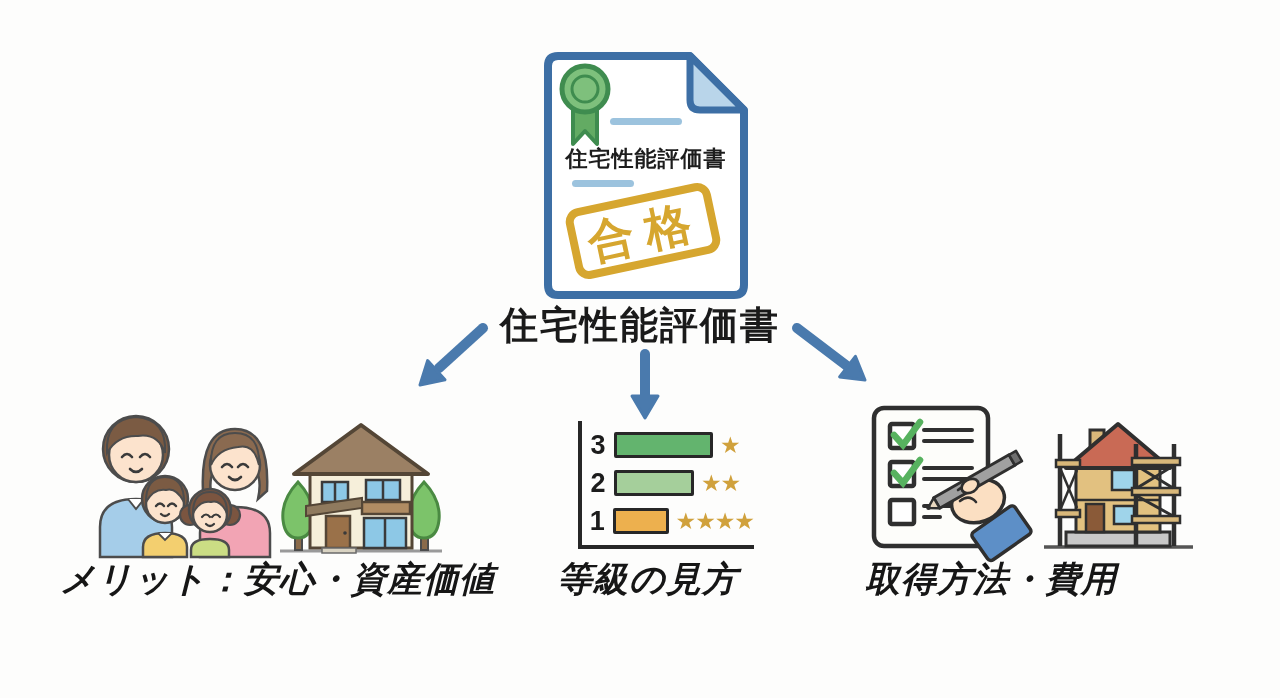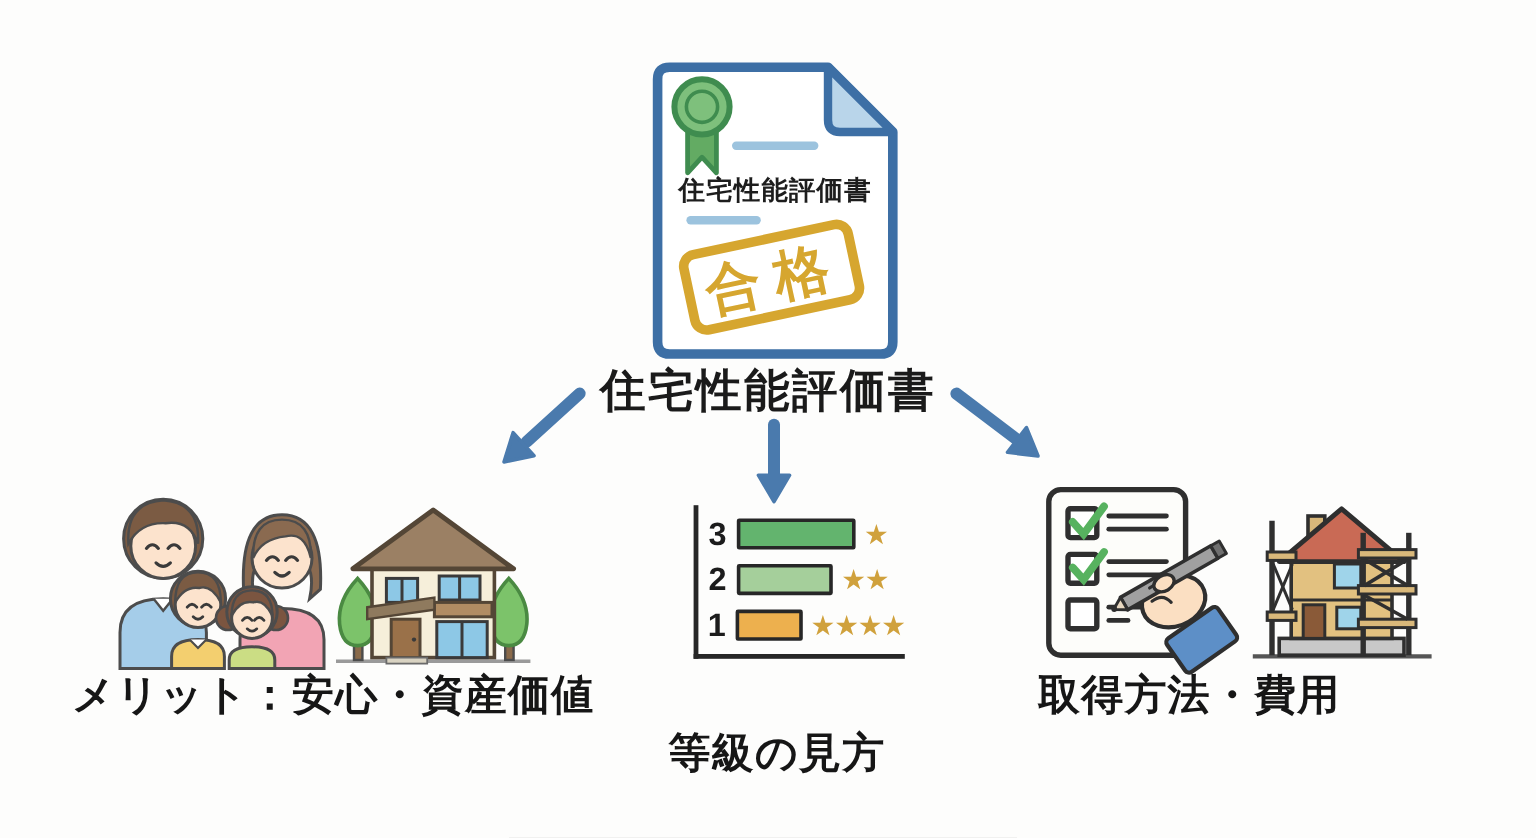--- a/index.html
+++ b/index.html
@@ -12,24 +12,24 @@
   .abs{position:absolute;}
   svg{overflow:visible;display:block;}
 
   #main-title{
     left:340px;top:300px;width:600px;text-align:center;
     font-size:38px;font-weight:800;letter-spacing:2px;color:#1a1a1a;
   }
 
   .section-label{
     top:556px;text-align:center;font-size:35px;font-weight:800;
-    letter-spacing:1px;color:#161616;white-space:nowrap;
+    letter-spacing:1px;color:#161616;white-space:nowrap;font-style:italic;
   }
   #label-merits{left:60px;width:410px;}
-  #label-grades{left:535px;width:225px;margin-top:48px;}
+  #label-grades{left:535px;width:225px;}
   #label-acquisition{left:826px;width:330px;}
 
   
   #grade-chart{
     left:578px;top:421px;width:176px;height:128px;
     border-left:4px solid #272727;border-bottom:4px solid #272727;
     display:flex;flex-direction:column;justify-content:space-evenly;
     box-sizing:border-box;
   }
   .grade-row{display:flex;align-items:center;height:28px;}

